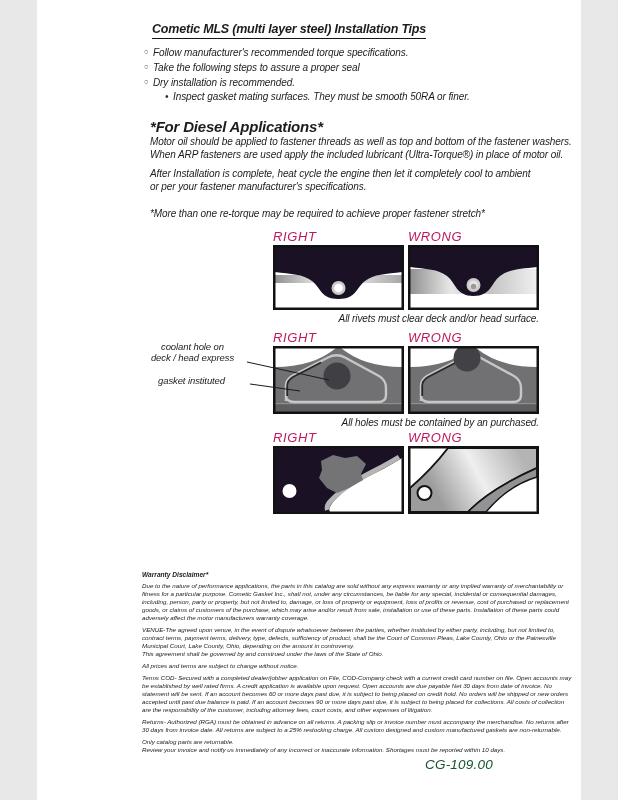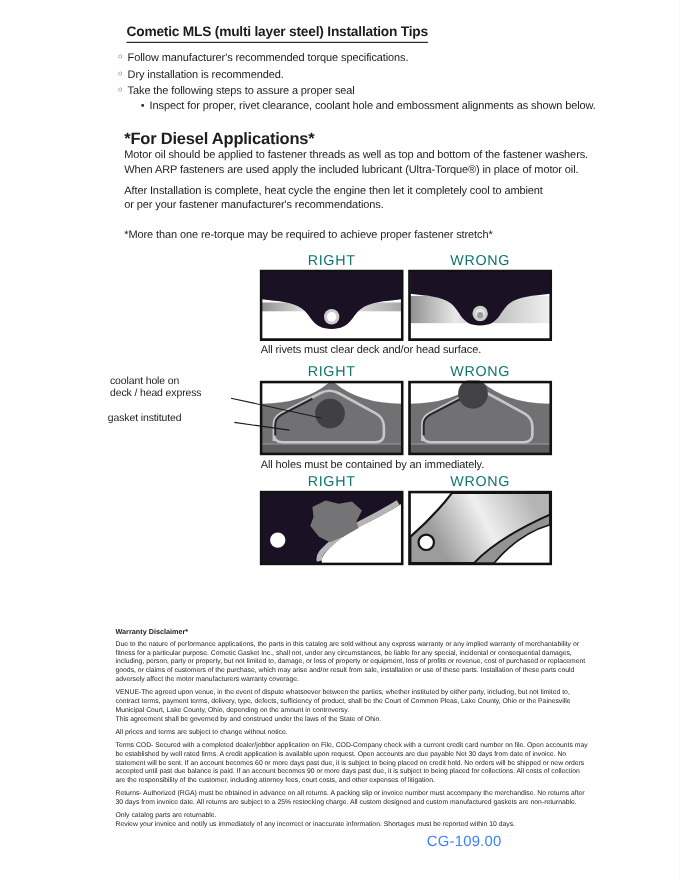--- a/index.html
+++ b/index.html
@@ -1,19 +1,20 @@
 <!DOCTYPE html>
 <html><head>
 <meta charset="utf-8">
 <style>
   html,body{margin:0;padding:0;background:#e8e8e8;}
   .page{
-    position:relative;width:618px;height:800px;background:#ffffff;
+    position:relative;width:544px;height:800px;background:#ffffff;
     font-family:"Liberation Sans", sans-serif;color:#1c1c1c;overflow:hidden;
     margin:0 auto;
+    font-style:italic;
   }
   
   .title{
     position:absolute;left:115px;top:22px;
     font-size:12.5px;font-weight:bold;letter-spacing:-0.2px;
     border-bottom:1.6px solid #141414;padding-bottom:2px;white-space:nowrap;
   }
   .tips{position:absolute;left:107px;top:44px;font-size:10px;letter-spacing:-0.1px;}
   .tips .line{height:15px;line-height:15px;white-space:nowrap;}
   .tips .mk{display:inline-block;width:9px;font-size:7.5px;vertical-align:1.5px;color:#2a2a2a;}
@@ -23,70 +24,70 @@
   .diesel-head{position:absolute;left:113px;top:118px;font-size:15px;font-weight:bold;letter-spacing:-0.2px;white-space:nowrap;}
   .para{position:absolute;left:113px;font-size:10px;letter-spacing:-0.1px;}
   .para .line{height:13px;line-height:13px;white-space:nowrap;}
   .p1{top:135px;}
   .p2{top:167px;}
   .note{position:absolute;left:113px;top:208px;font-size:10px;letter-spacing:-0.1px;white-space:nowrap;}
   
   .diag{position:absolute;left:236px;width:266px;}
   .diag .labels{display:flex;height:14px;}
   .diag .labels span{
-    width:131px;text-align:center;font-size:13px;letter-spacing:0.6px;color:#0f766e;
+    width:131px;text-align:left;font-size:13px;letter-spacing:0.6px;color:#be185d;
   }
   .diag .labels span:last-child{margin-left:4px;}
   .diag .panels{display:flex;margin-top:2px;}
   .diag .panels svg{display:block;}
   .diag .panels svg:last-child{margin-left:4px;}
   .diag .caption{margin-top:3px;margin-left:1px;font-size:10px;letter-spacing:-0.1px;}
-  .diag .caption .cline{height:12px;line-height:12px;white-space:nowrap;}
+  .diag .caption .cline{height:12px;line-height:12px;white-space:nowrap;text-align:right;}
   .row1{top:229px;}
   .row2{top:330px;}
   .row3{top:430px;}
   
-  .ann{position:absolute;text-align:left;font-size:9.5px;letter-spacing:-0.1px;line-height:11px;color:#1c1c1c;}
+  .ann{position:absolute;text-align:center;font-size:9.5px;letter-spacing:-0.1px;line-height:11px;color:#1c1c1c;}
   .ann-coolant{left:100px;top:341px;width:111px;}
   .ann-emboss{left:98px;top:375px;width:113px;}
   .leader{position:absolute;left:205px;top:355px;pointer-events:none;}
   
   .disclaimer{position:absolute;left:105px;top:571px;width:420px;font-size:6.2px;letter-spacing:0;color:#222;}
   .disclaimer .dhead{font-weight:bold;font-size:6.6px;margin-bottom:4px;}
   .disclaimer .dpara{margin-bottom:4px;}
   .disclaimer .dline{height:8px;line-height:8px;white-space:nowrap;}
   
-  .pagecode{position:absolute;left:388px;top:757px;font-size:13.5px;letter-spacing:0.2px;color:#3b82f6;}
+  .pagecode{position:absolute;left:388px;top:757px;font-size:13.5px;letter-spacing:0.2px;color:#14532d;}
 </style>
 </head>
 <body>
 
 <div class="page">
 
   <div class="title">Cometic MLS (multi layer steel) Installation Tips</div>
 
   <div class="tips">
     <div>
         <div class="line"><span class="mk">○</span><span>Follow manufacturer's recommended torque specifications.</span></div>
+        <div class="line"><span class="mk">○</span><span>Take the following steps to assure a proper seal</span></div>
         <div class="line"><span class="mk">○</span><span>Dry installation is recommended.</span></div>
-        <div class="line"><span class="mk">○</span><span>Take the following steps to assure a proper seal</span></div>
       </div>
     <div>
-        <div class="line sub"><span class="mk">•</span><span>Inspect for proper, rivet clearance, coolant hole and embossment alignments as shown below.</span></div>
+        <div class="line sub"><span class="mk">•</span><span>Inspect gasket mating surfaces.  They must be smooth 50RA or finer.</span></div>
       </div>
   </div>
 
   <div class="diesel-head">*For Diesel Applications*</div>
   <div class="para p1">
       <div class="line">Motor oil should be applied to fastener threads as well as top and bottom of the fastener washers.</div>
       <div class="line">When ARP fasteners are used apply the included lubricant (Ultra-Torque®) in place of motor oil.</div>
     </div>
   <div class="para p2">
       <div class="line">After Installation is complete, heat cycle the engine then let it completely cool to ambient</div>
-      <div class="line">or per your fastener manufacturer's recommendations.</div>
+      <div class="line">or per your fastener manufacturer's specifications.</div>
     </div>
   <div class="note">*More than one re-torque may be required to achieve proper fastener stretch*</div>
 
   <div class="diag row1">
     <div class="labels">
       <span>RIGHT</span>
       <span>WRONG</span>
     </div>
     <div class="panels">
       <svg width="131" height="65" viewBox="0 0 131 65">
@@ -150,21 +151,21 @@
         <path d="M2,21 Q40,21 63,2 L68,2 Q91,21 129,21 L129,66 L2,66 Z" fill="#717174"></path>
         <rect x="2" y="58" width="127" height="8" fill="#5e5e61"></rect>
         <rect x="2" y="57" width="127" height="1.2" fill="#8f8f92"></rect>
         <path d="M13,55 L13,40 Q13,33.5 19,30 L55,11.5 Q63.5,7 72,11.5 L106,30 Q113,34 113,42 L113,49 Q113,56 105,56 L21,56 Q13,56 13,49 Z" fill="none" stroke="#c7c7c7" stroke-width="2.4"></path>
         <path d="M14.2,50 L14.2,40 Q14.2,34.5 20,31 L48,16.5" fill="none" stroke="#26262b" stroke-width="1.8"></path>
         <circle cx="59" cy="12" r="13.5" fill="#414146"></circle>
         <rect x="1.25" y="1.25" width="128.5" height="65.5" fill="none" stroke="#121212" stroke-width="2.5"></rect>
       </svg>
     </div>
     <div class="caption">
-      <div class="cline">All holes must be contained by an immediately.</div>
+      <div class="cline">All holes must be contained by an purchased.</div>
     </div>
   </div>
 
   <div class="ann ann-coolant">
       <div>coolant hole on</div>
       <div>deck / head express</div>
     </div>
   <div class="ann ann-emboss">gasket instituted</div>
   <svg class="leader" width="100" height="40" viewBox="0 0 100 40">
     <line x1="5" y1="7" x2="87" y2="25" stroke="#1a1a1a" stroke-width="1"></line>

